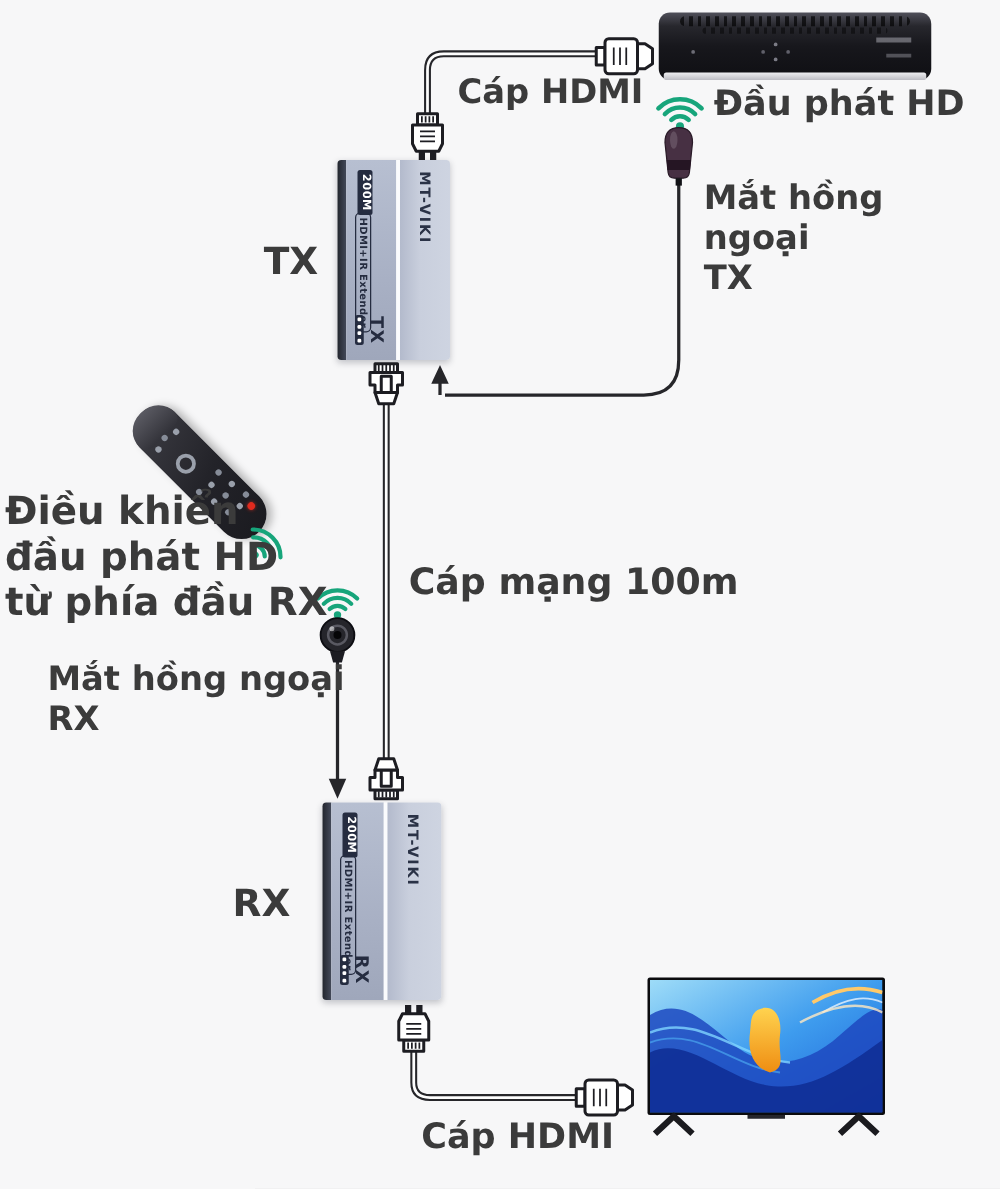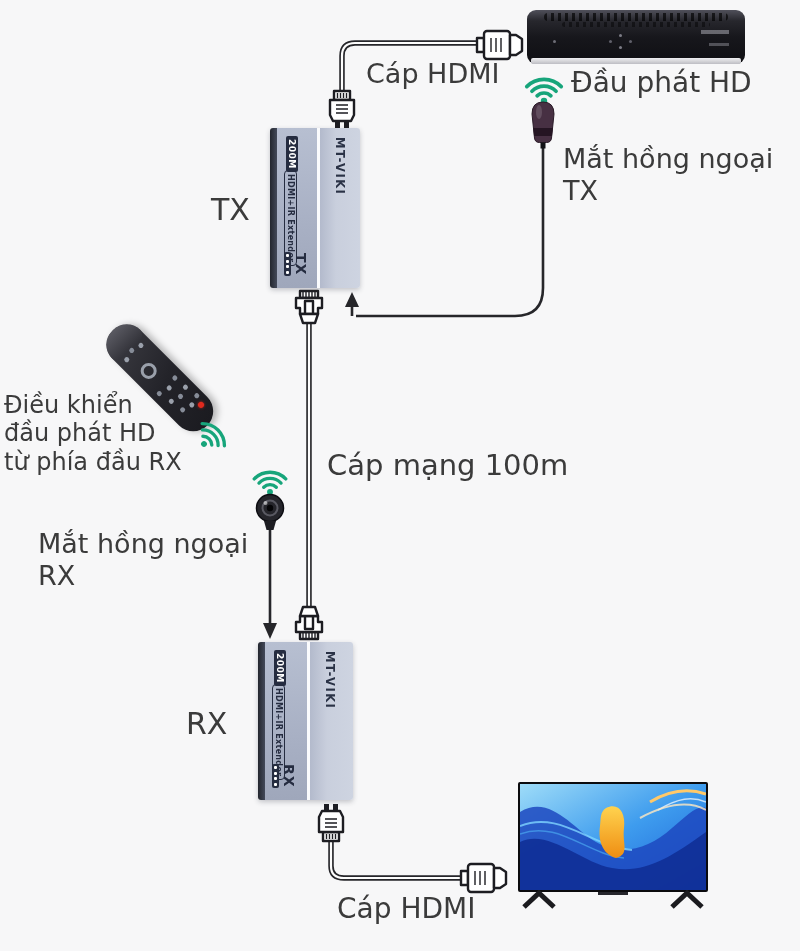--- a/index.html
+++ b/index.html
@@ -1,21 +1,21 @@
 <!DOCTYPE html>
 <html><head>
 <meta charset="utf-8">
 <style>
   html,body{margin:0;padding:0;background:#e9e9ea;}
   .stage{position:relative;width:800px;height:951px;background:#f7f7f8;overflow:hidden;
          font-family:"DejaVu Sans",sans-serif;}
   .stage *{box-sizing:border-box;}
 
   
-  .lbl{position:absolute;font-weight:normal;color:#3b3b3b;white-space:pre-line;line-height:1.18;}
+  .lbl{position:absolute;font-weight:bold;color:#3b3b3b;white-space:pre-line;line-height:1.18;}
 
   
   svg.art{position:absolute;left:0;top:0;pointer-events:none;}
   .cable2-outer{stroke:#26262a;stroke-width:5.5;fill:none;}
   .cable2-inner{stroke:#fdfdfd;stroke-width:2.2;fill:none;}
   .wire{stroke:#26262a;stroke-width:2.6;fill:none;}
   .ah{fill:#26262a;}
   .icon-fill{fill:#ffffff;stroke:#1d1d22;stroke-width:2.4;stroke-linejoin:round;}
   .icon-thin{stroke:#1d1d22;stroke-width:1.4;fill:none;}
   .icon-dark{fill:#1d1d22;}
@@ -257,21 +257,21 @@
       <circle cx="-4.5" cy="-5" r="2" fill="#ffffff" opacity=".55"></circle>
       <path d="M-6 13 L6 13 L3.5 22 H-3.5 Z" fill="#1c1c22"></path>
     </g>
   </svg>
 
   <div class="lbl" style="left:366px;top:58px;font-size:27px">Cáp HDMI</div>
   <div class="lbl" style="left:571px;top:66px;font-size:28px">Đầu phát HD</div>
   <div class="lbl" style="left:563px;top:143px;font-size:27px">Mắt hồng ngoại
 TX</div>
   <div class="lbl" style="left:211px;top:192px;font-size:30px">TX</div>
-  <div class="lbl" style="left:4px;top:391px;font-size:24px">Điều khiển
+  <div class="lbl" style="left:4px;top:391px;font-size:31px">Điều khiển
 đầu phát HD
 từ phía đầu RX</div>
   <div class="lbl" style="left:327px;top:448px;font-size:29px">Cáp mạng 100m</div>
   <div class="lbl" style="left:38px;top:528px;font-size:27px">Mắt hồng ngoại
 RX</div>
   <div class="lbl" style="left:186px;top:706px;font-size:30px">RX</div>
   <div class="lbl" style="left:337px;top:892px;font-size:28px">Cáp HDMI</div>
 
 </div>
 

